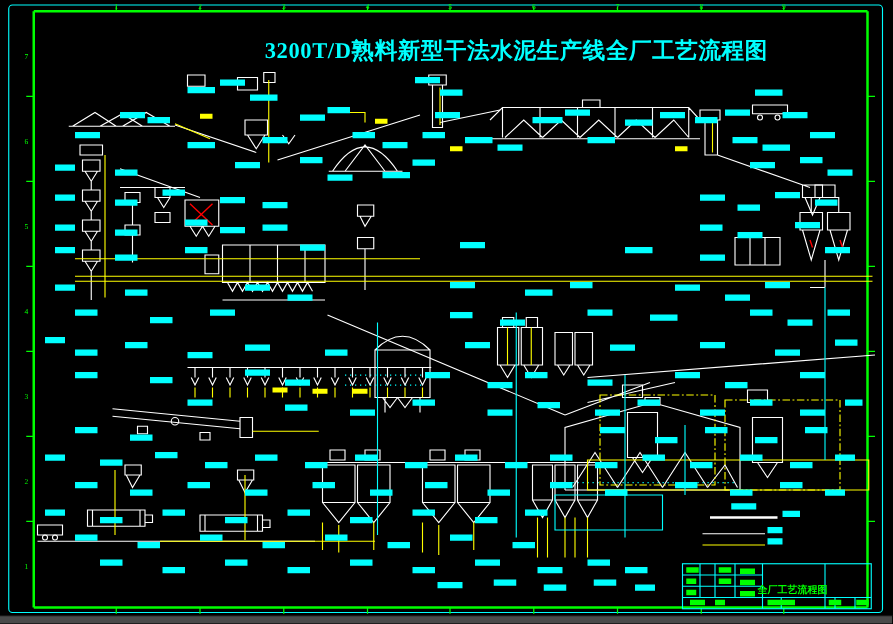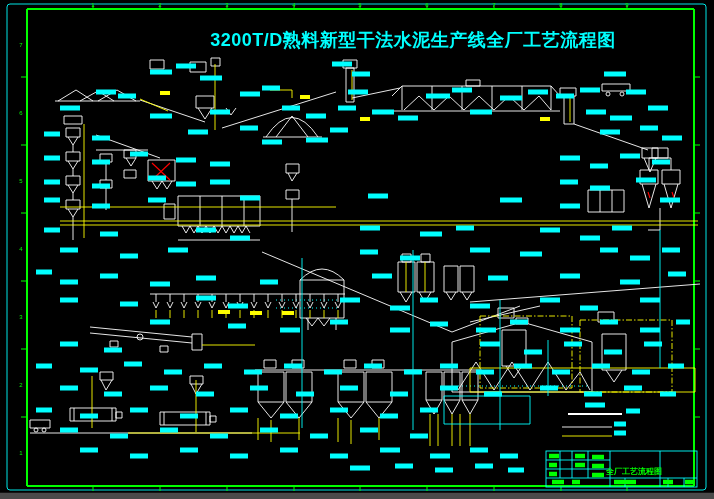--- a/index.html
+++ b/index.html
@@ -1,17 +1,17 @@
 <!DOCTYPE html>
 <html><head>
 <meta charset="utf-8">
 <style>
   html,body{margin:0;padding:0;background:#000;}
   #screen{position:relative;width:714px;height:499px;background:#000;overflow:hidden;
-          font-family:Liberation Sans, sans-serif;}
+          font-family:Liberation Serif, serif;}
   #bottom-edge{position:absolute;left:0;bottom:0;width:714px;height:6px;
                background:#4a4a4a;border-top:1px solid #141414;}
   svg{position:absolute;left:0;top:0;}
   .w{stroke:#ffffff;fill:none;stroke-width:0.9;}
   .w2{stroke:#ffffff;fill:none;stroke-width:2;}
   .y{stroke:#ffff00;fill:none;stroke-width:0.9;}
   .yd{stroke:#ffff00;fill:none;stroke-width:0.9;stroke-dasharray:6 2 1.5 2;}
   .c{stroke:#00ffff;fill:none;stroke-width:0.9;}
   .cd{stroke:#00ffff;fill:none;stroke-width:1;stroke-dasharray:1 3;}
   .g{stroke:#00ff00;fill:none;stroke-width:2;}

